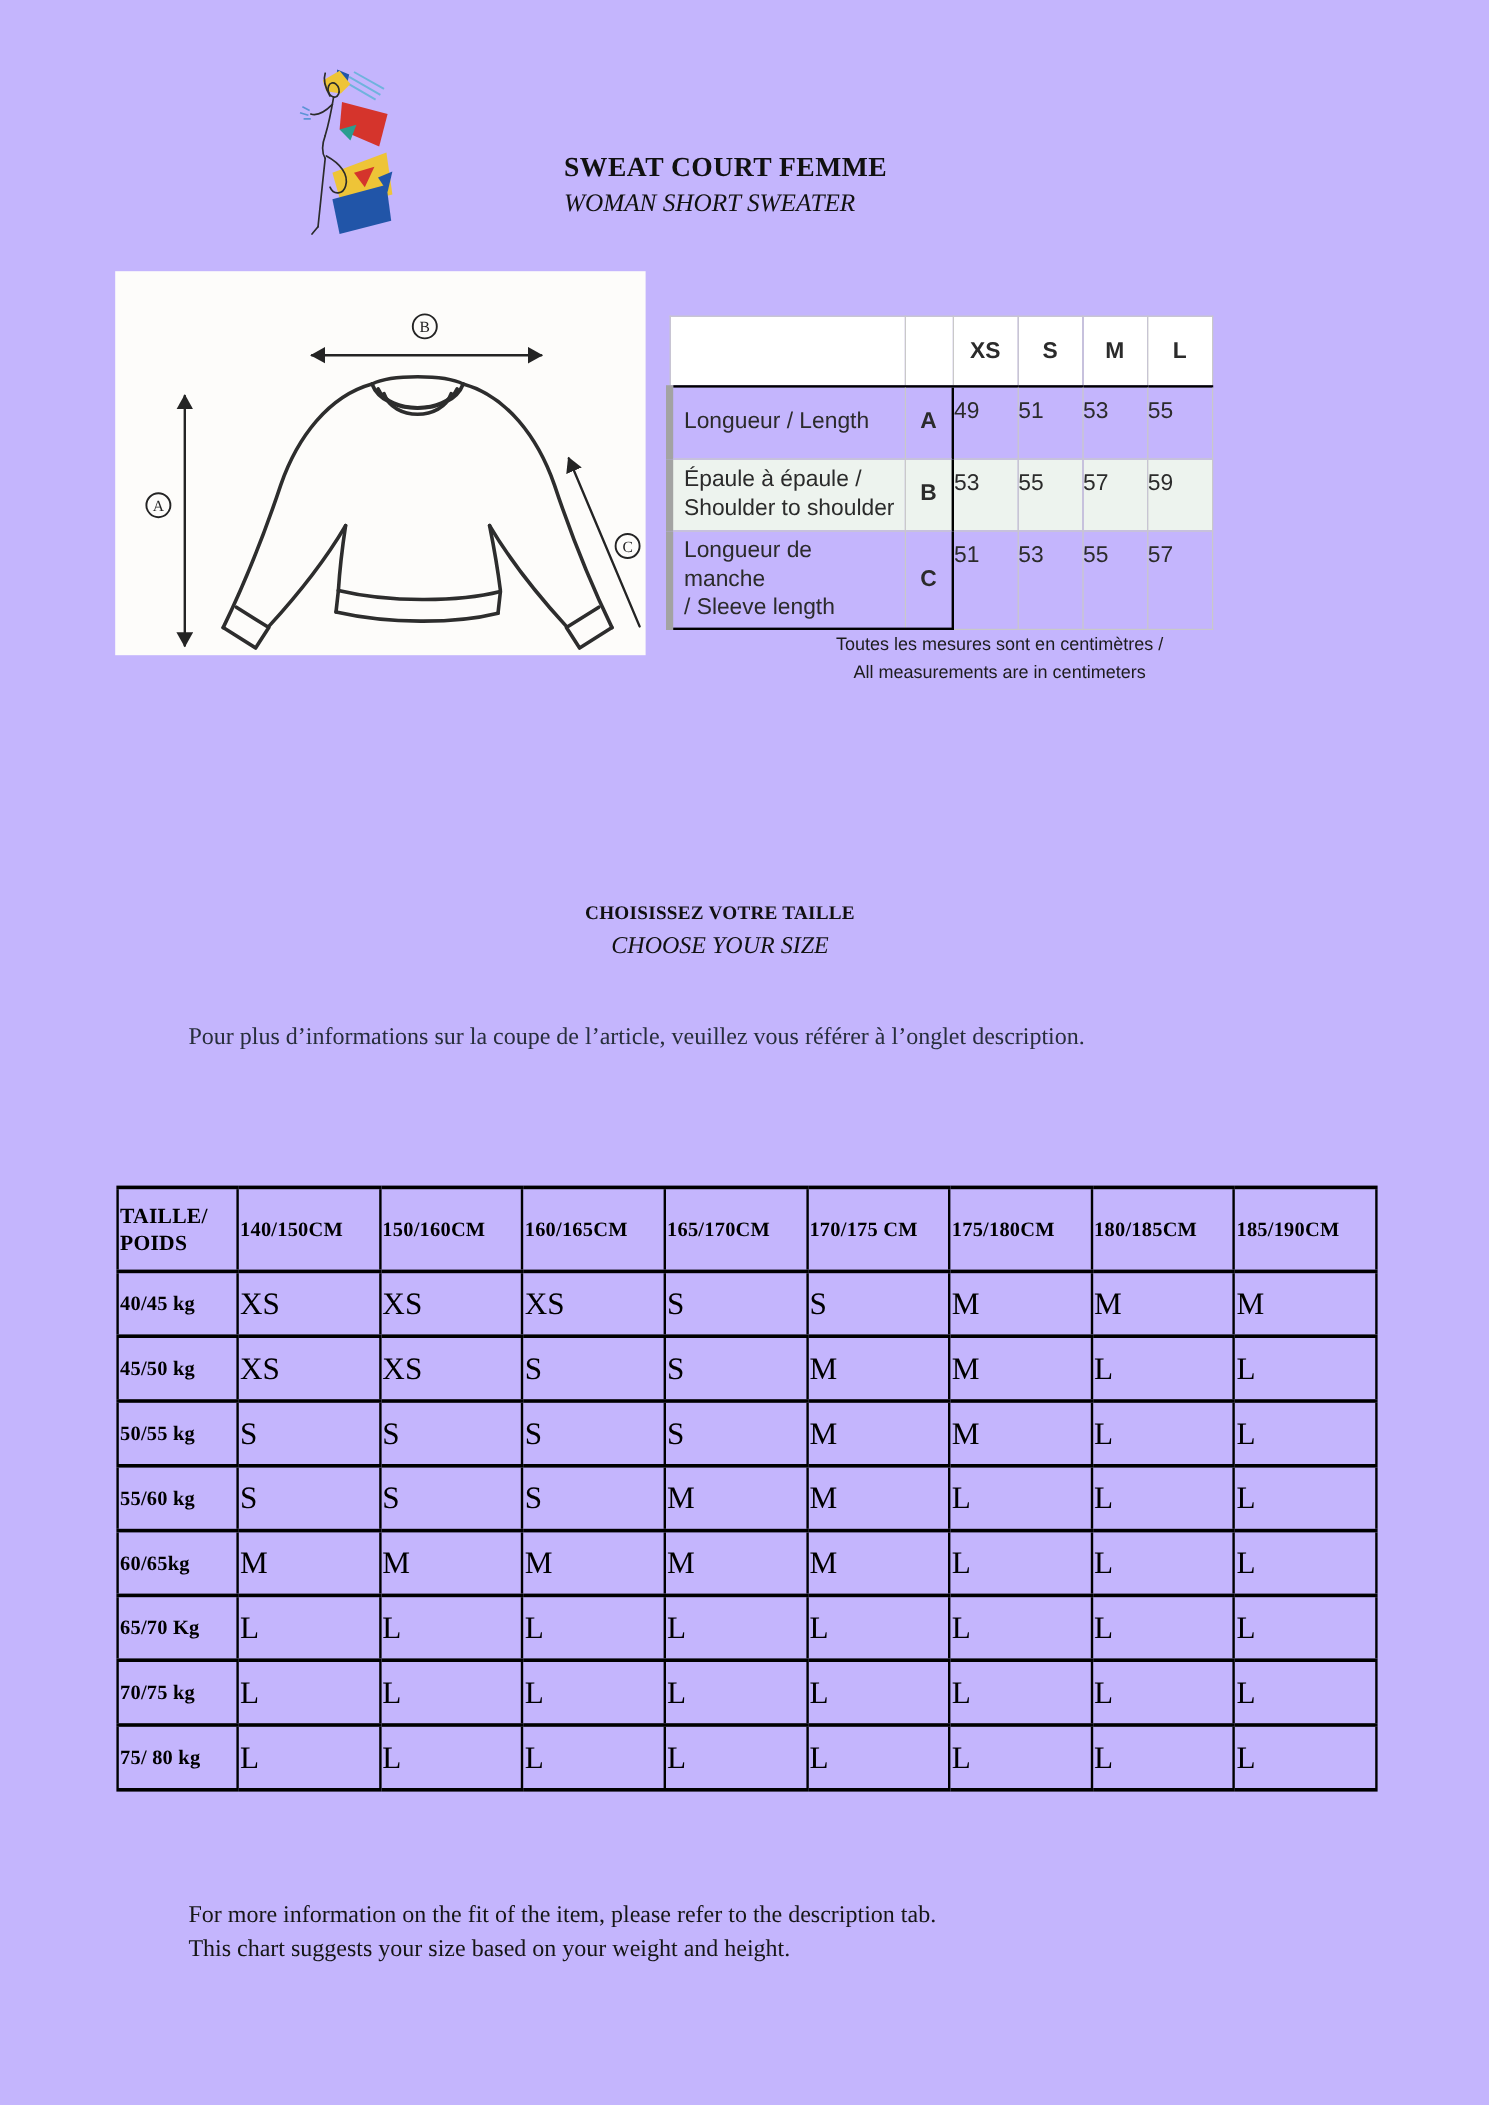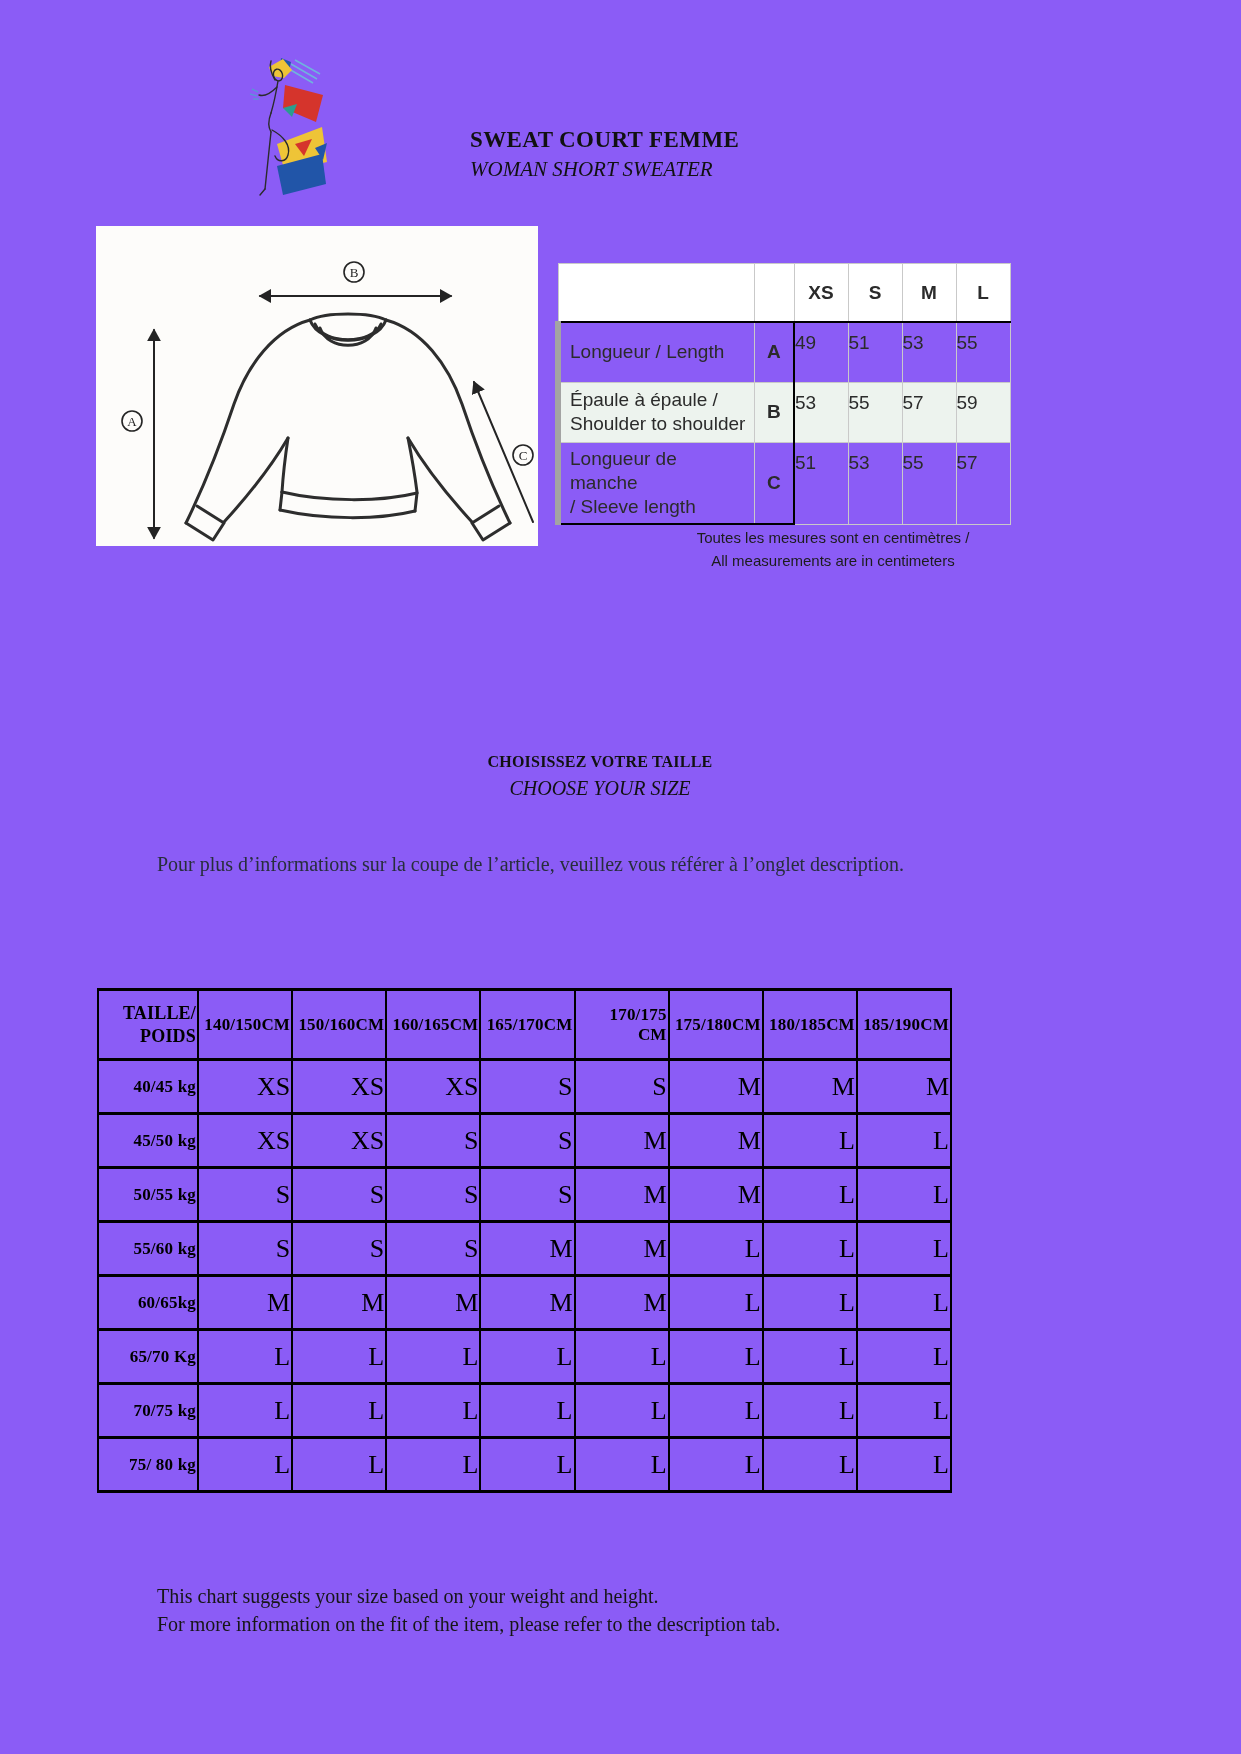--- a/index.html
+++ b/index.html
@@ -1,18 +1,18 @@
 <!DOCTYPE html>
 <html><head>
 <meta charset="utf-8">
 <style>
   html,body { margin:0; padding:0; background:#e8e8e8; }
   .page {
     position:relative; width:1241px; height:1754px; margin:0 auto;
-    background:#8b5cf6; overflow:hidden;
+    background:#c4b5fd; overflow:hidden;
     font-family:"Liberation Serif", serif; color:#111;text-decoration:underline;
   }
 
   
   .logo { position:absolute; left:225px; top:55px; width:118px; height:150px; }
   .title-block { position:absolute; left:470px; top:126px; line-height:1.25; }
   .title-fr { font-size:23px; font-weight:bold; letter-spacing:0.4px; }
   .title-en { font-size:21px; font-style:italic; margin-top:1px; }
 
   
@@ -48,22 +48,22 @@
   .choose { position:absolute; left:0; top:752px; width:1200px; text-align:center; line-height:1.3; }
   .choose-fr { font-size:16px; font-weight:bold; letter-spacing:0.2px; }
   .choose-en { font-size:20px; font-style:italic; margin-top:2px; }
   .intro {
     position:absolute; left:157px; top:851px; width:1010px; height:53px; overflow:hidden;
     font-size:20px; line-height:27px; color:#272e3b;
   }
 
   
   .stable {
-    position:absolute; left:97px; top:988px; width:855px;
-    border-collapse:collapse; table-layout:fixed; text-align:right; color:#000;
+    position:absolute; left:97px; top:988px; width:1051px;
+    border-collapse:collapse; table-layout:fixed; text-align:left; color:#000;
   }
   .stable th, .stable td {
     border:2px solid #000; border-top-width:3px; border-bottom-width:3px; overflow:hidden;
   }
   .stable thead tr { height:70px; }
   .stable tbody tr { height:54px; }
   .corner-cell { font-size:18px; font-weight:bold; line-height:1.25; letter-spacing:0.2px; }
   .height-header { font-size:17px; font-weight:bold; letter-spacing:0.2px; }
   .weight-cell { font-size:17px; font-weight:bold; letter-spacing:0.2px; }
   .size-cell { font-size:26px; font-weight:normal; }
@@ -337,17 +337,17 @@
           <td class="size-cell">L</td>
           <td class="size-cell">L</td>
           <td class="size-cell">L</td>
           <td class="size-cell">L</td>
           <td class="size-cell">L</td>
         </tr>
       </tbody>
   </table>
 
   <div class="footer">
+    <div>For more information on the fit of the item, please refer to the description tab.</div>
     <div>This chart suggests your size based on your weight and height.</div>
-    <div>For more information on the fit of the item, please refer to the description tab.</div>
   </div>
 
 </div>
 
 </body></html>

